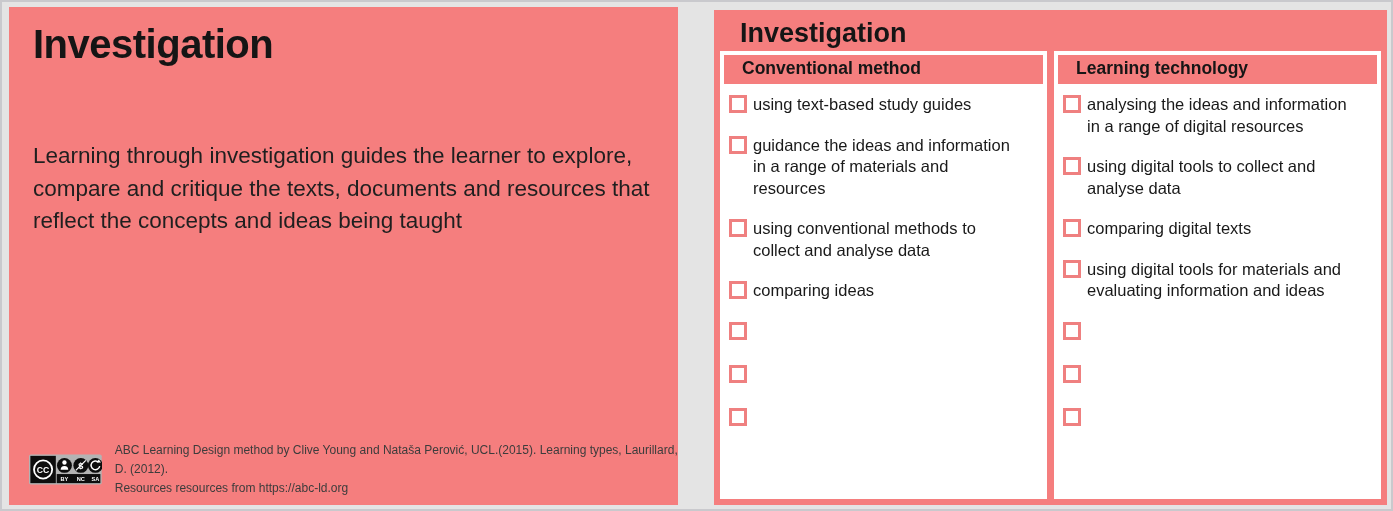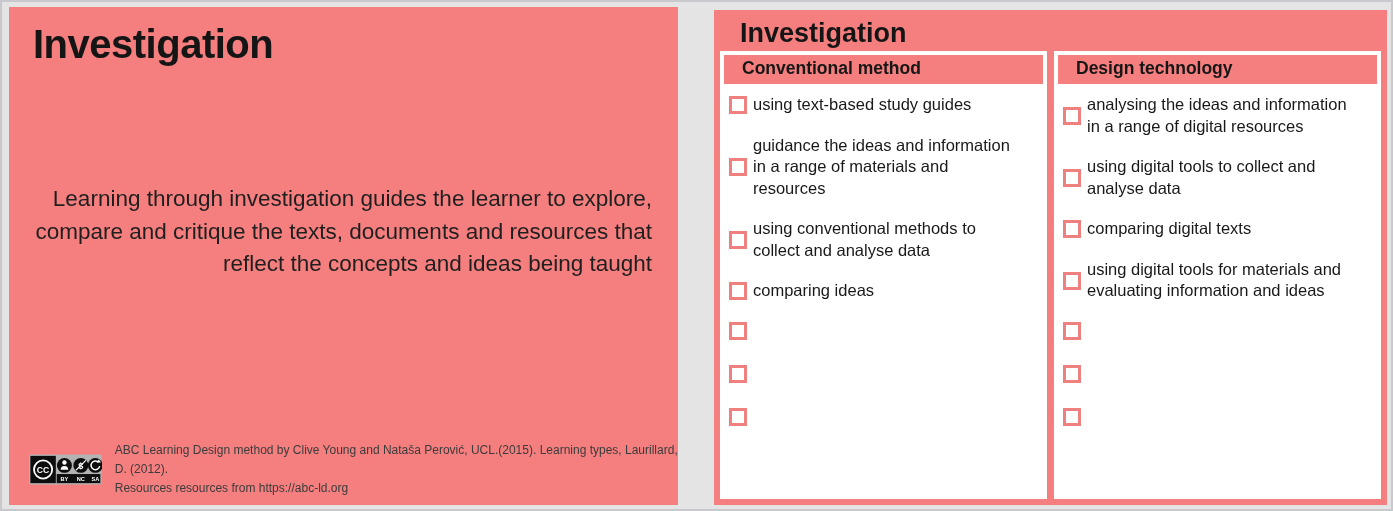--- a/index.html
+++ b/index.html
@@ -21,25 +21,24 @@
   }
   .left-title {
     margin: 14px 0 0 24px;
     font-size: 40px;
     font-weight: bold;
     letter-spacing: -0.5px;
     color: #151515;
     line-height: 1.15;
   }
   .description {
-    margin: 116px 26px 0 24px;
+    margin: 73px 26px 0 24px;
     font-size: 22.5px;
     line-height: 32.5px;
     color: #1f1f1f;
-    text-align: right;
   }
   .attribution {
     position: absolute;
     left: 20px; bottom: 7px;
     display: flex;
     align-items: center;
     gap: 13px;
   }
   .attr-text { font-size: 12px; line-height: 19px; color: #3c3c3c; }
 
@@ -77,21 +76,21 @@
     color: #161616;
   }
   .column-body {
     background: #ffffff;
     flex: 1;
     padding: 10px 10px 0 5px;
     overflow: hidden;
   }
   .item {
     display: flex;
-    align-items: center;
+    align-items: flex-start;
     gap: 6px;
     margin-bottom: 19px;
   }
   .item.empty { margin-bottom: 24px; }
   .checkbox {
     width: 18px; height: 18px;
     border: 3px solid #ef8080;
     background: #ffffff;
     flex: 0 0 auto;
     margin-top: 1px;
@@ -177,21 +176,21 @@
         <div class="item empty">
           <span class="checkbox"></span>
         </div>
         <div class="item empty">
           <span class="checkbox"></span>
         </div>
       </div>
     </div>
 
     <div class="column">
-      <div class="column-header">Design technology</div>
+      <div class="column-header">Learning technology</div>
       <div class="column-body">
         <div class="item">
           <span class="checkbox"></span>
           <span class="item-text">analysing the ideas and information in a range of digital resources</span>
         </div>
         <div class="item">
           <span class="checkbox"></span>
           <span class="item-text">using digital tools to collect and analyse data</span>
         </div>
         <div class="item">

